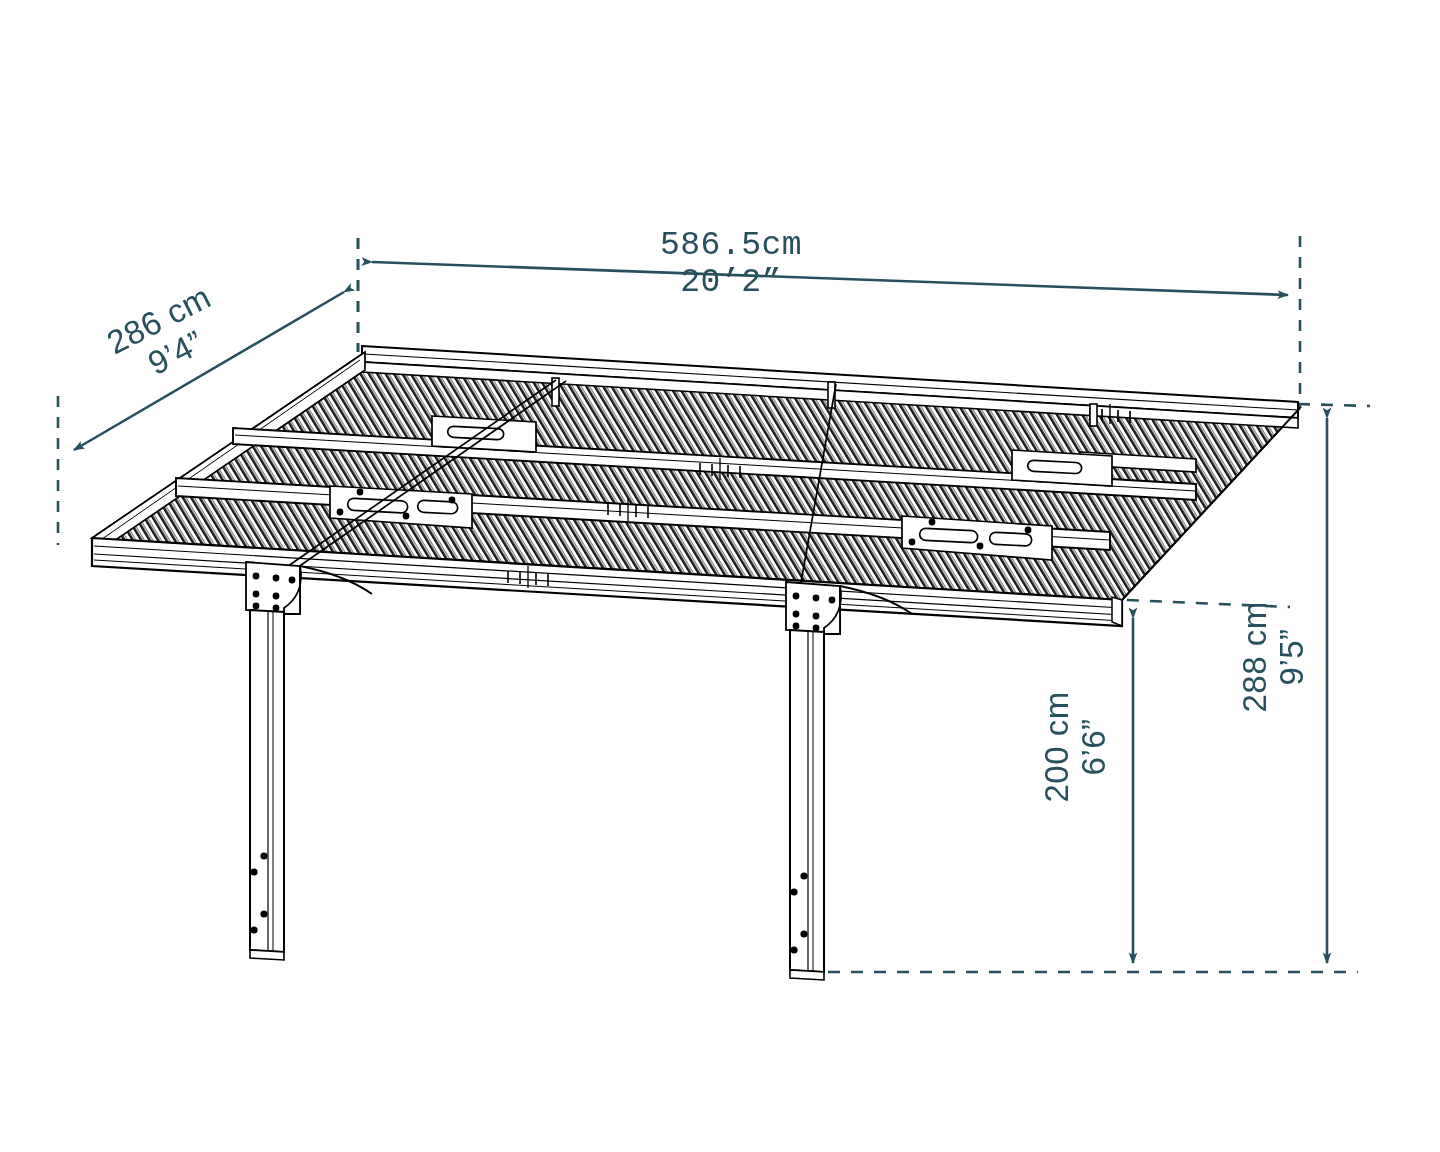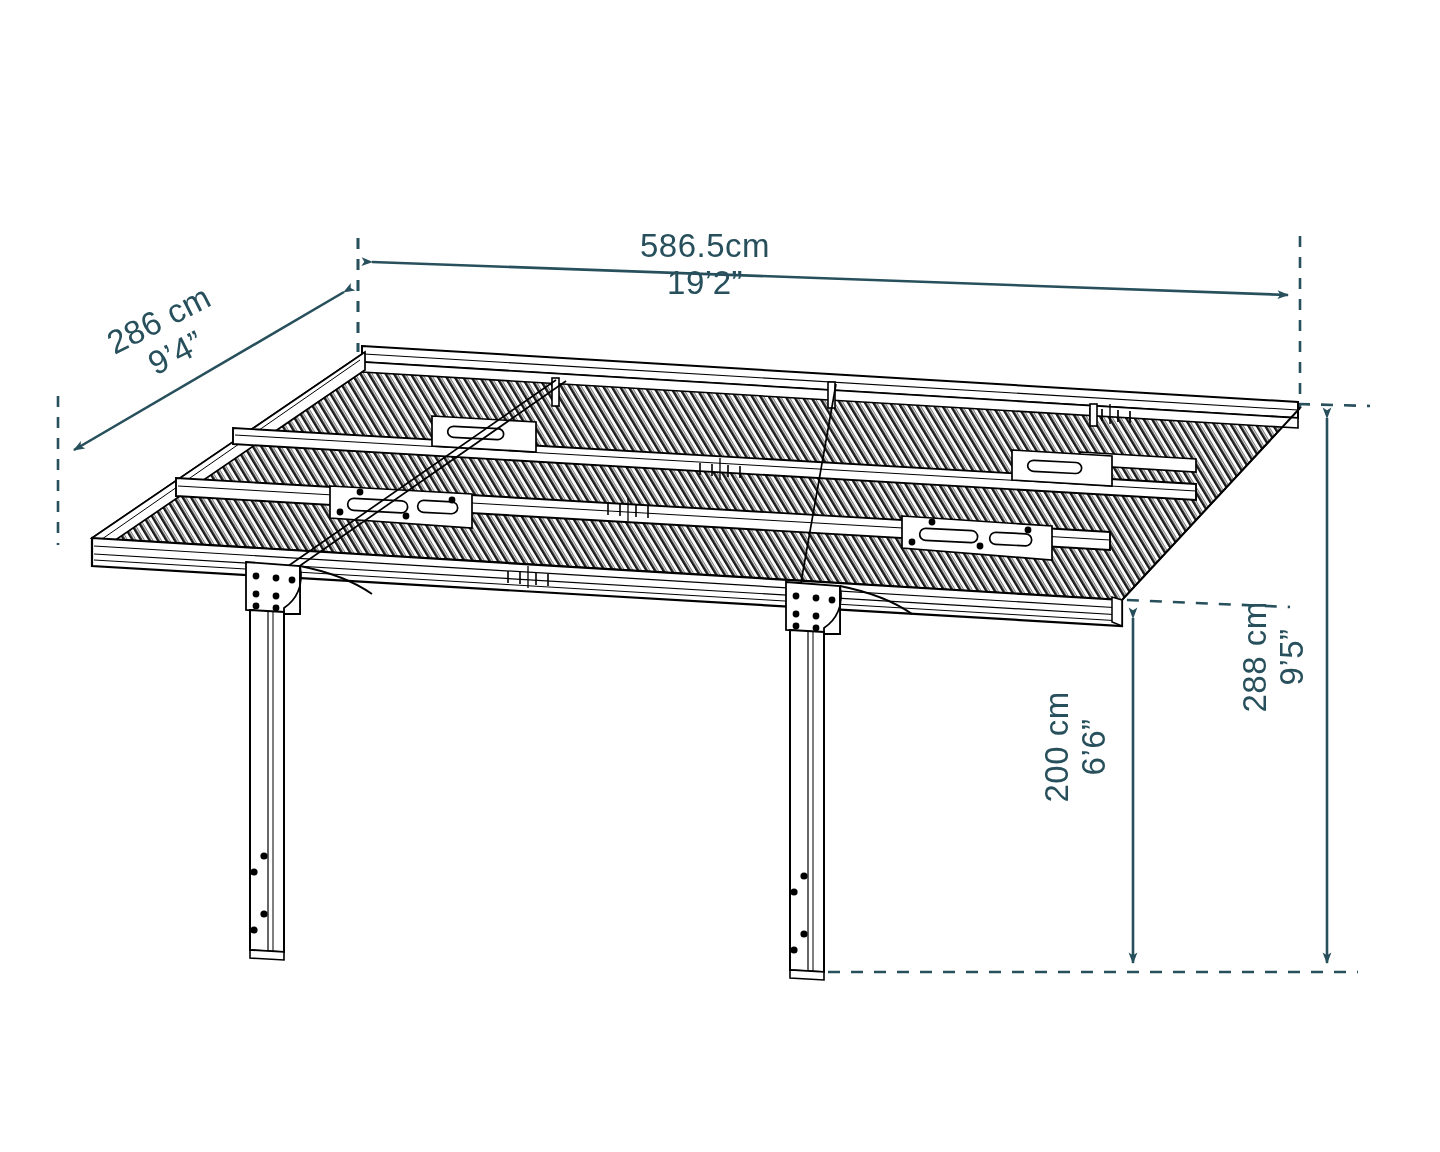--- a/index.html
+++ b/index.html
@@ -246,23 +246,23 @@
       <polygon points="790,970 824,972 824,980 790,978" fill="#fff" stroke="#000" stroke-width="1.6"></polygon>
       <g fill="#000" stroke="none">
         <circle cx="804" cy="876" r="3.6"></circle>
         <circle cx="794" cy="892" r="3.6"></circle>
         <circle cx="804" cy="934" r="3.6"></circle>
         <circle cx="794" cy="950" r="3.6"></circle>
       </g>
     </g>
   </svg>
 
-  <div class="dimlabel stack" style="left:640px; top:228px;">
+  <div class="dimlabel stack" style="left:660px; top:228px;font-family:Liberation Mono, monospace;">
     <span class="dl-main">586.5cm</span>
-    <span class="dl-sub">19’2”</span>
+    <span class="dl-sub">20’2”</span>
   </div>
 
   <div class="dimlabel stack" style="left:112px; top:300px; transform:rotate(-27deg); transform-origin:50% 50%;">
     <span class="dl-main">286 cm</span>
     <span class="dl-sub">9’4”</span>
   </div>
 
   <div class="dimlabel stack" style="left:1020px; top:710px; transform:rotate(-90deg); transform-origin:50% 50%;">
     <span class="dl-main">200 cm</span>
     <span class="dl-sub">6’6”</span>

